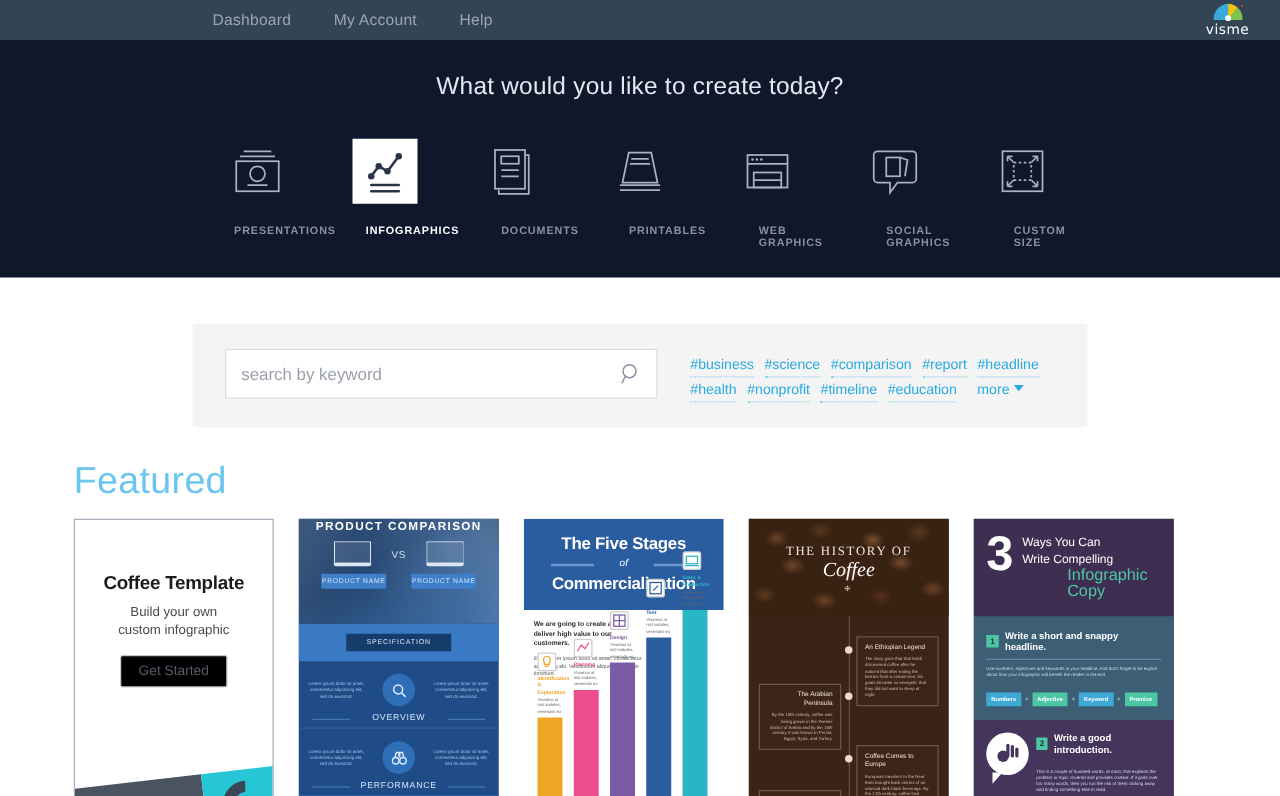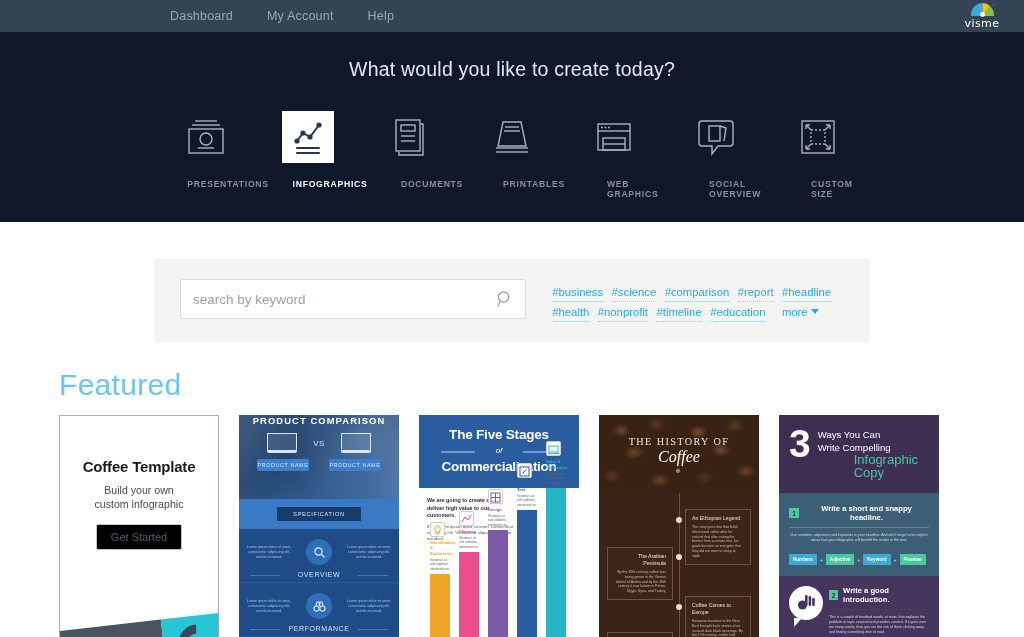--- a/index.html
+++ b/index.html
@@ -208,21 +208,21 @@
   .c4-box h4 { font-size: 5.2px; color: #f0e6d8; font-weight: 400; line-height: 7px; }
   .c4-box p { font-size: 3.5px; color: #cdbda9; line-height: 4.8px; margin-top: 3px; }
 
   
   .c5 { background: #3c2d4f; }
   .c5-hd { background: #3e2e52; padding: 12px 10px 14px 10px; display: flex; align-items: flex-start; gap: 7px; }
   .c5-num { color: #ffffff; font-size: 39px; font-weight: 700; line-height: 33px; }
   .c5-ttl { padding-top: 2px; }
   .c5-ttl .a { color: #ffffff; font-size: 9.6px; line-height: 12.5px; }
   .c5-ttl .b { color: #4cc7a4; font-size: 13px; line-height: 12.5px; padding-left: 36px; }
-  .c5-s1 { background: #3c5f76; padding: 11px 10px; text-align: center; }
+  .c5-s1 { background: #3c5f76; padding: 11px 10px; }
   .c5-step { display: flex; align-items: center; gap: 5px; }
   .c5-badge { width: 10px; height: 10px; background: #4cc7a4; color: #25343f; font-size: 6.5px; font-weight: 700; display: flex; align-items: center; justify-content: center; }
   .c5-h { color: #ffffff; font-size: 7.6px; font-weight: 700; }
   .c5-rule { height: 1px; background: #62879e; margin: 5px 0 5px 0; }
   .c5-p { font-size: 3.6px; color: #cfdde6; line-height: 5px; }
   .c5-chips { display: flex; align-items: center; gap: 3px; margin-top: 11px; }
   .chip { color: #fff; font-size: 4.6px; font-weight: 700; padding: 3px 4px; }
   .plus { color: #cfdde6; font-size: 5px; }
   .c5-s2 { background: #45345b; padding: 10px; display: flex; gap: 6px; align-items: flex-start; position: relative; }
   .c5-bubble { width: 34px; height: 34px; border-radius: 50%; background: #fff; position: relative; flex: none; }
@@ -343,21 +343,21 @@
     <div class="cat">
       <div class="cat-ico">
         <svg width="44" height="42" viewBox="0 0 44 42">
           <g stroke="#aab2c0" stroke-width="1.4" fill="none">
             <path d="M8 5 h28 a3 3 0 0 1 3 3 v19 a3 3 0 0 1 -3 3 h-12 l-6 8 v-8 h-10 a3 3 0 0 1 -3 -3 v-19 a3 3 0 0 1 3 -3 z"></path>
             <rect x="15" y="10" width="11" height="15"></rect>
             <path d="M26 10 l6 2 l-2 13"></path>
           </g>
         </svg>
       </div>
-      <div class="cat-label">SOCIAL OVERVIEW</div>
+      <div class="cat-label">SOCIAL GRAPHICS</div>
     </div>
 
     <div class="cat">
       <div class="cat-ico">
         <svg width="44" height="42" viewBox="0 0 44 42">
           <g stroke="#aab2c0" stroke-width="1.4" fill="none">
             <rect x="6" y="5" width="32" height="32"></rect>
             <rect x="15" y="14" width="14" height="14" stroke-dasharray="2 2"></rect>
             <path d="M10 9 l5 5 M34 9 l-5 5 M10 33 l5 -5 M34 33 l-5 -5"></path>
             <path d="M10 9 h4 M10 9 v4 M34 9 h-4 M34 9 v4 M10 33 h4 M10 33 v-4 M34 33 h-4 M34 33 v-4"></path>

